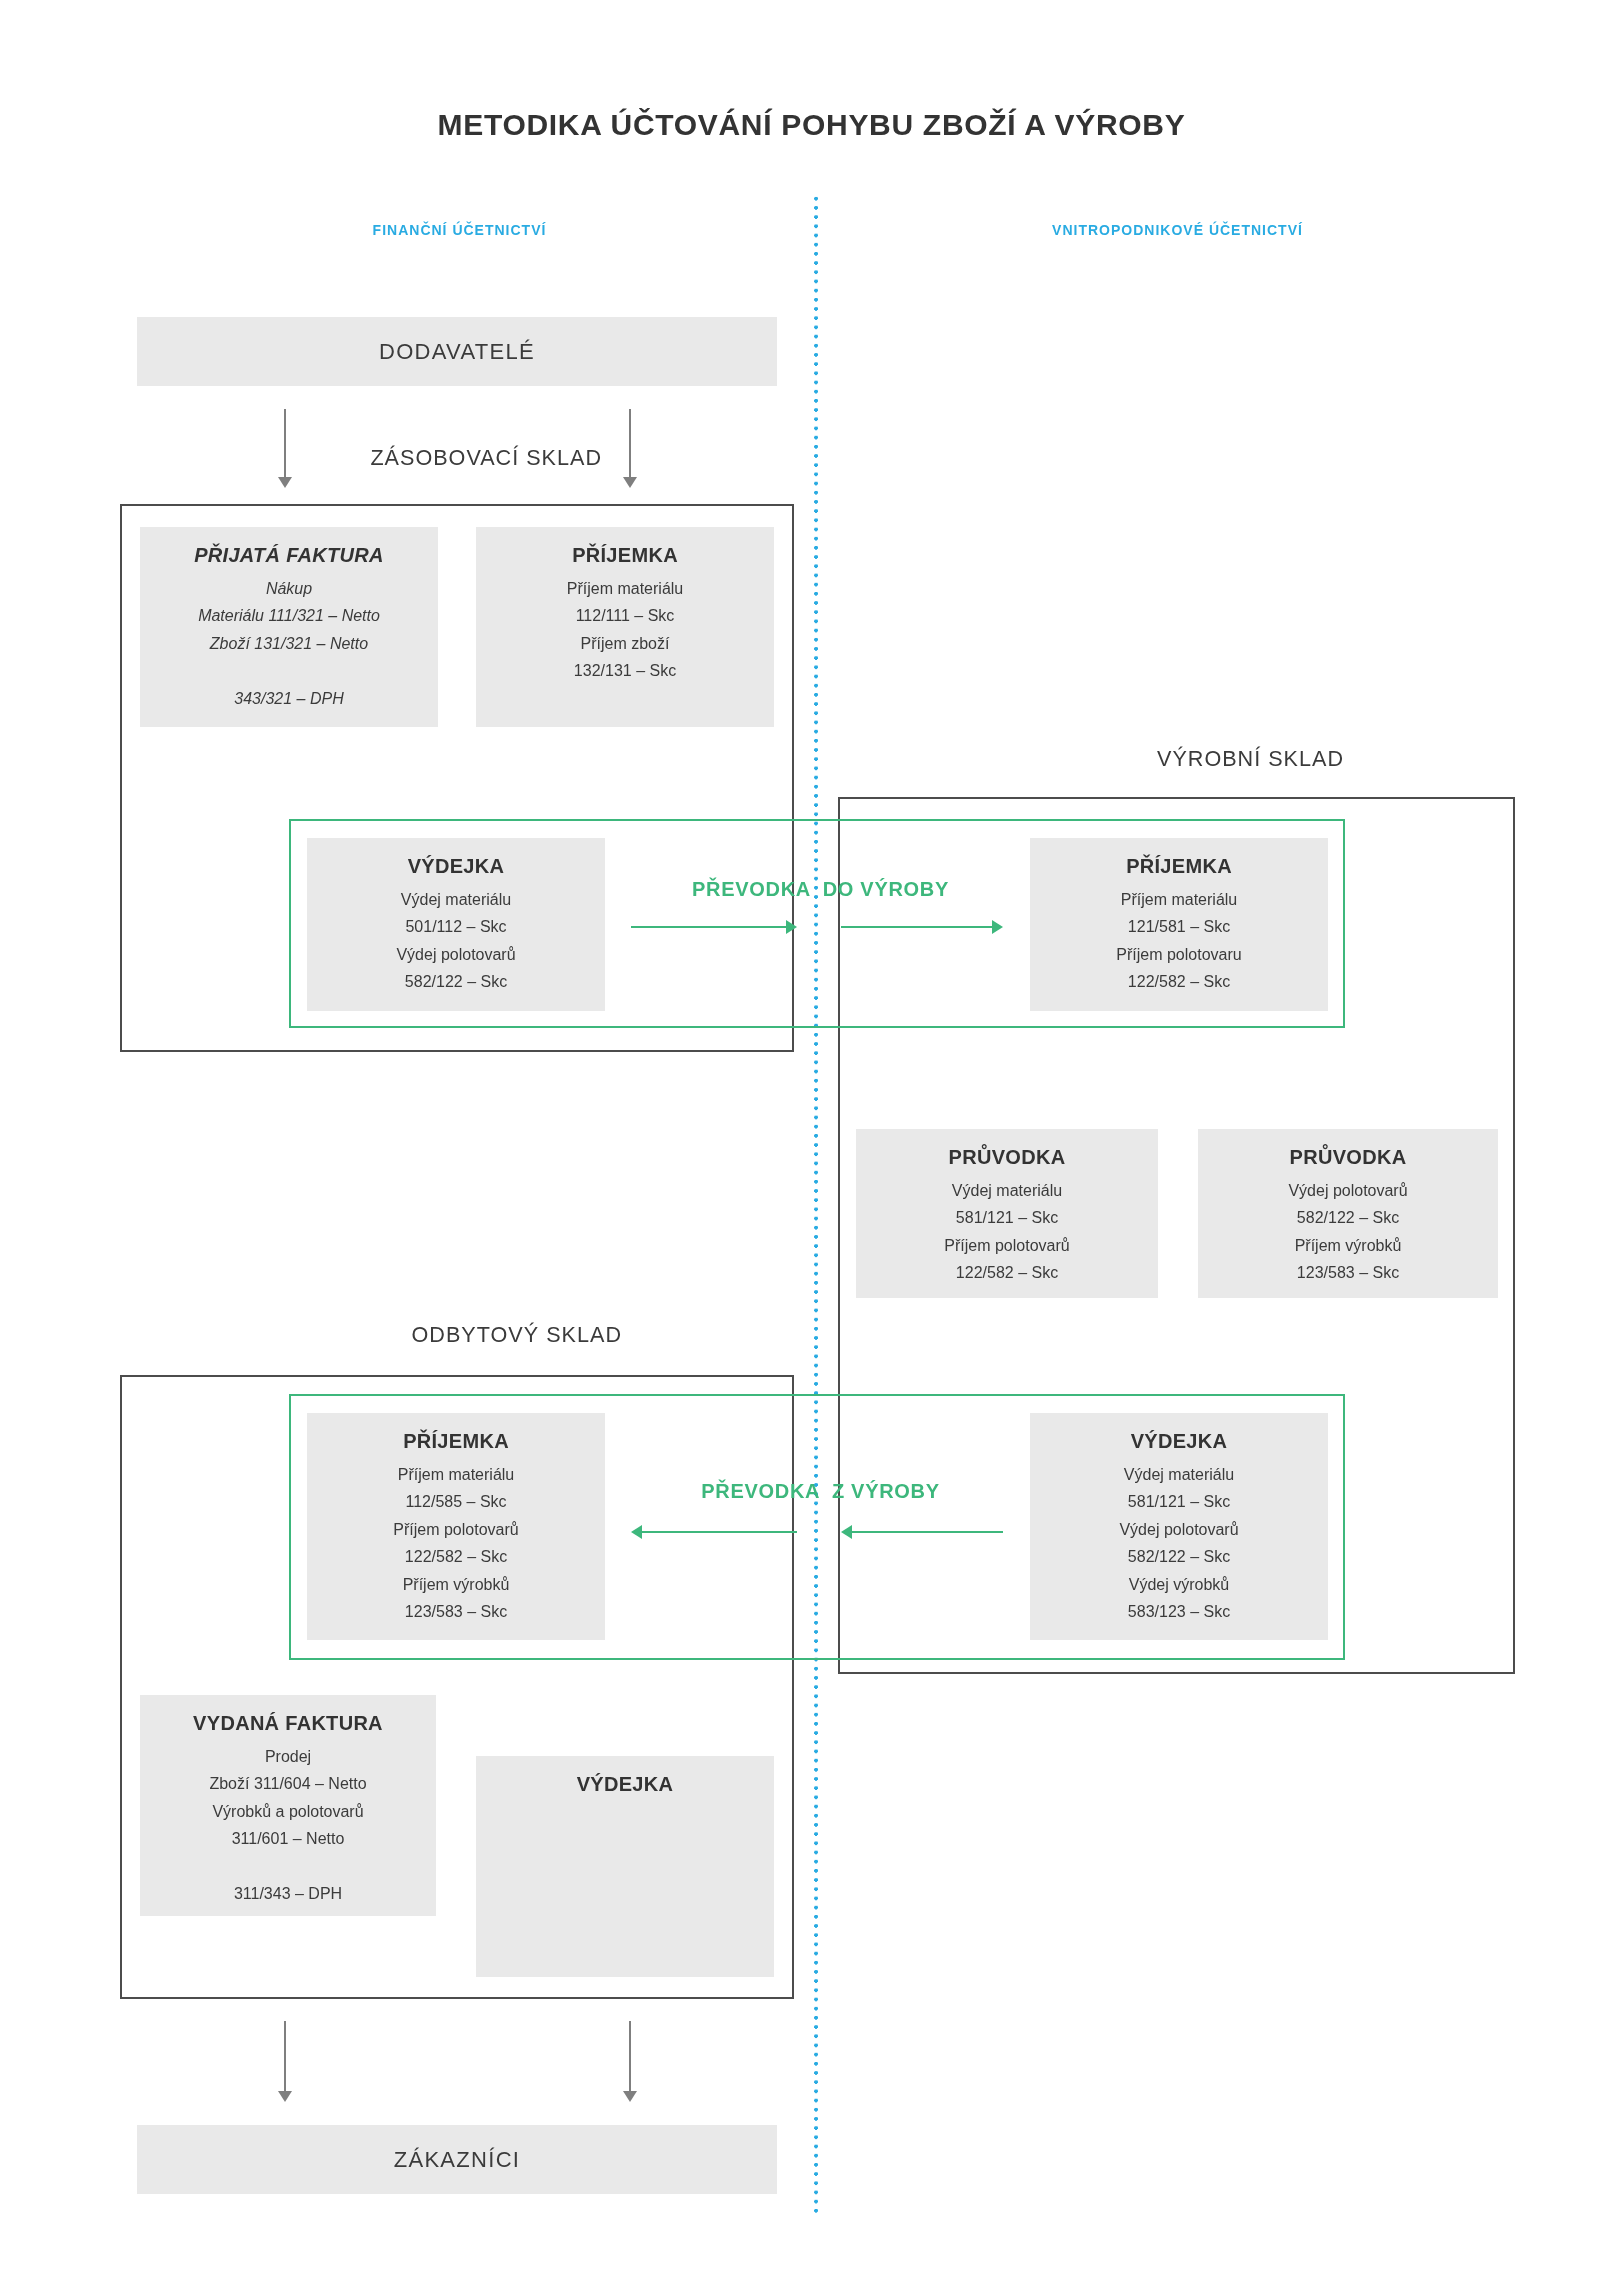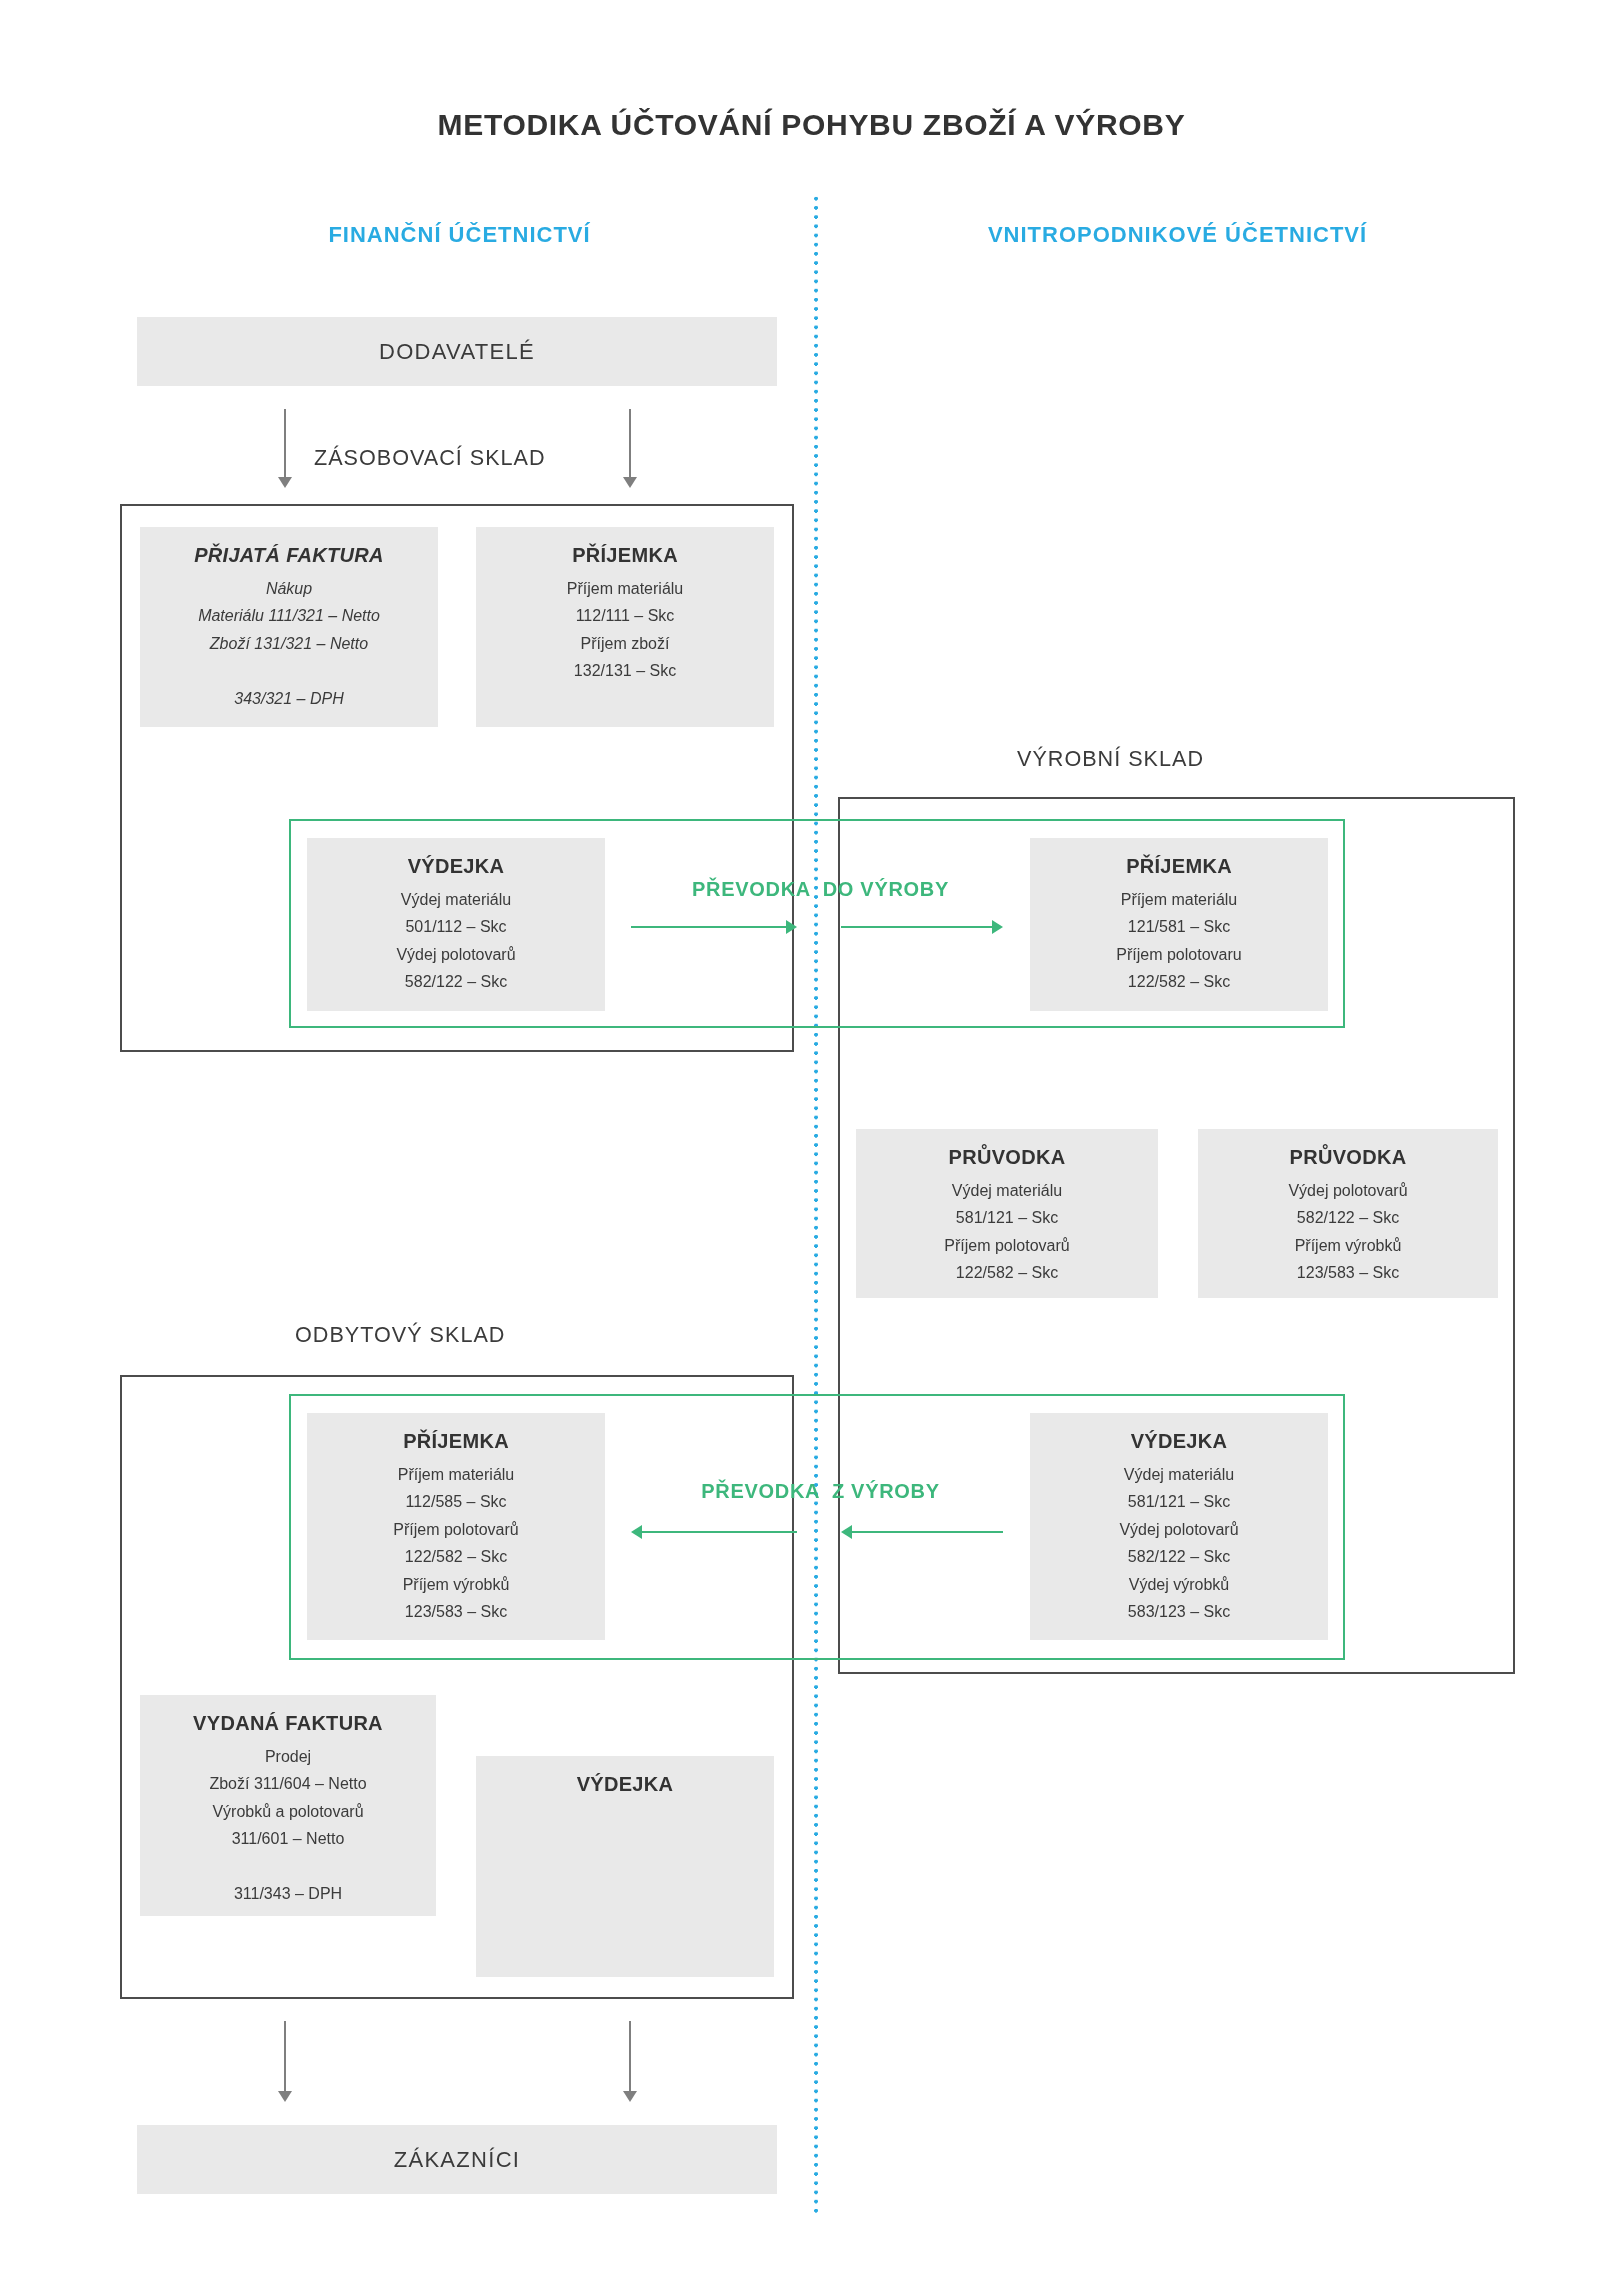--- a/index.html
+++ b/index.html
@@ -8,24 +8,24 @@
     --card-gray:#e9e9e9;
     --text-dark:#3b3b3b;
     --border-dark:#4c4c4c;
     --arrow-gray:#7f7f7f;
   }
   *{box-sizing:border-box;margin:0;padding:0;}
   body{font-family:"Liberation Sans","DejaVu Sans",sans-serif;background:#fff;}
   .page{position:relative;width:1623px;height:2295px;background:#fff;overflow:hidden;}
   .abs{position:absolute;}
   .title{width:100%;text-align:center;font-size:30px;font-weight:700;color:#333;letter-spacing:0.7px;z-index:5;}
-  .col-header{font-size:22px;font-weight:700;color:var(--accent-blue);letter-spacing:1px;text-align:center;z-index:5;}
+  .col-header{font-size:14px;font-weight:700;color:var(--accent-blue);letter-spacing:1px;text-align:center;z-index:5;}
   .dotted{width:3.9px;background-image:radial-gradient(circle at 2px 2.6px, var(--accent-blue) 1.7px, transparent 2.1px);background-size:3.9px 9.2px;z-index:2;}
   .node{background:var(--card-gray);color:var(--text-dark);font-size:22px;letter-spacing:1.3px;display:flex;align-items:center;justify-content:center;z-index:4;}
-  .wh-label{font-size:21.6px;color:var(--text-dark);letter-spacing:1px;text-align:left;z-index:4;}
+  .wh-label{font-size:21.6px;color:var(--text-dark);letter-spacing:1px;text-align:right;z-index:4;}
   .outline-box{border:2px solid var(--border-dark);background:transparent;z-index:1;}
   .green-box{border:2px solid var(--accent-green);background:transparent;z-index:3;}
   .card{background:var(--card-gray);color:var(--text-dark);text-align:center;z-index:4;padding-top:17px;}
   .card-title{font-size:20px;font-weight:700;color:#333;margin-bottom:7.9px;letter-spacing:0.3px;}
   .card-body{font-size:16px;line-height:27.5px;white-space:pre-line;}
   .green-label{font-size:20px;font-weight:700;color:var(--accent-green);letter-spacing:0.7px;text-align:center;white-space:pre;z-index:4;}
   .v-arrow{display:flex;flex-direction:column;align-items:center;width:15.7px;z-index:4;}
   .v-arrow .line{width:2px;flex:1;background:var(--arrow-gray);}
   .v-arrow .head{width:0;height:0;border-left:7.2px solid transparent;border-right:7.2px solid transparent;border-top:11px solid var(--arrow-gray);}
   .h-arrow{display:flex;align-items:center;height:15.7px;z-index:4;}

